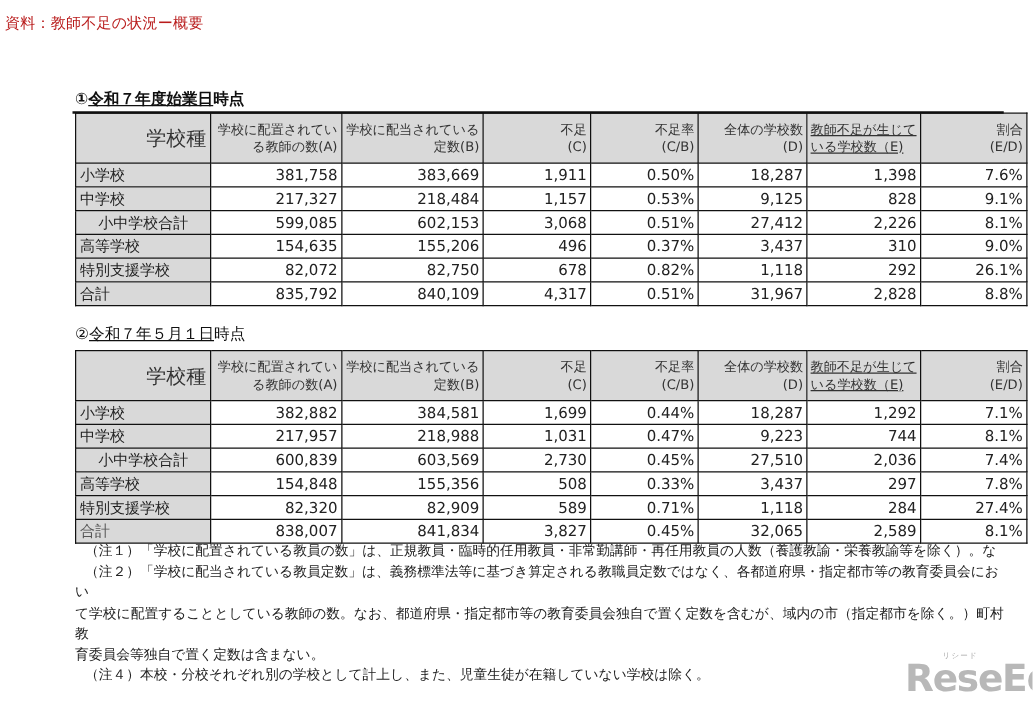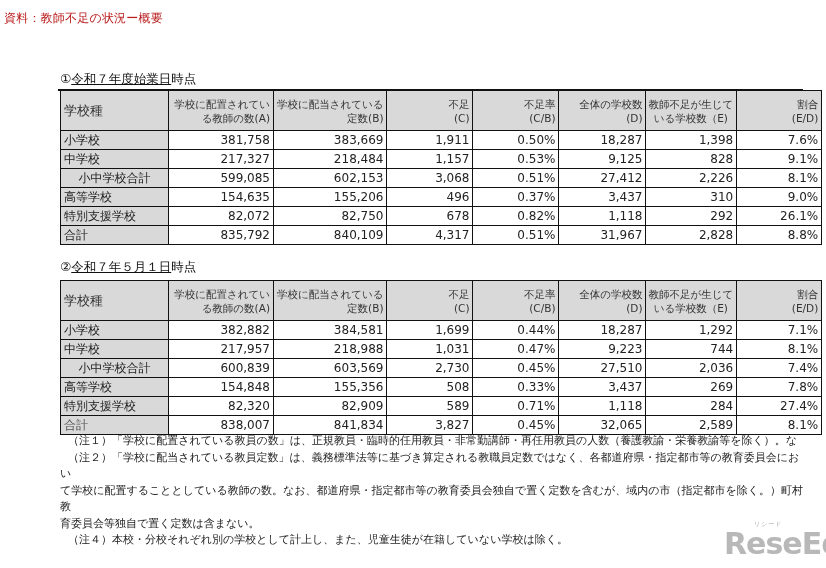--- a/index.html
+++ b/index.html
@@ -1,30 +1,30 @@
 <!DOCTYPE html>
 <html><head>
 <meta charset="utf-8">
 <style>
   html, body { margin:0; padding:0; background:#ffffff; }
   body { width:826px; height:568px; position:relative; overflow:hidden;
          font-family:"DejaVu Sans", "Liberation Sans", sans-serif; color:#222; }
   .source { position:absolute; left:4px; top:10px; font-size:12px; color:#b91c1c; letter-spacing:0.2px; }
   .section-title { position:absolute; left:60px; font-size:12.5px; color:#111; }
   .section-title .u { text-decoration:underline; }
-  .section-title.t1 { top:71px; }
+  .section-title.t1 { top:71px;font-weight:bold; }
   .section-title.t1::after { content:""; position:absolute; left:-2px; top:18px; width:745px; height:1.5px; background:#111; }
   .section-title.t2 { top:259px; }
   table.data { position:absolute; left:60px; border-collapse:collapse; table-layout:fixed; font-size:12px; }
   table.data.tb1 { top:90px; }
   table.data.tb2 { top:280px; }
   table.data td, table.data th { border:1.5px solid #111; padding:0 3px; height:18px; line-height:16px; white-space:nowrap; overflow:hidden; }
   table.data th { background:#d9d9d9; font-weight:normal; font-size:10.5px; line-height:14px; height:39px; text-align:right; color:#333; }
-  table.data th.first { text-align:left; font-size:13px; padding-left:3px; }
-  table.data th.tight { text-align:center; padding-left:2px; }
+  table.data th.first { text-align:right; font-size:16px; padding-left:3px; }
+  table.data th.tight { text-align:left; padding-left:2px;text-decoration:underline; }
   table.data td.label { background:#d9d9d9; text-align:left; color:#222; }
   table.data td.label.indent { text-align:center; }
   table.data td.num { text-align:right; background:#fff; color:#222; }
   table.data td.label.muted { color:#555; }
   .notes { position:absolute; left:60px; top:433px; width:745px; font-size:11px; line-height:16.5px; color:#222; }
   .notes p { margin:0; }
   .notes p.n { text-indent:8px; }
   .notes p.cont { margin-left:0; }
   .logo { position:absolute; right:6px; bottom:4px; width:96px; height:44px; }
   .logo .ruby { position:absolute; left:30px; top:0; font-size:6px; color:#aaa; letter-spacing:1px; }
@@ -222,21 +222,21 @@
       <td class="num">2,036</td>
       <td class="num">7.4%</td>
     </tr>
     <tr>
       <td class="label">高等学校</td>
       <td class="num">154,848</td>
       <td class="num">155,356</td>
       <td class="num">508</td>
       <td class="num">0.33%</td>
       <td class="num">3,437</td>
-      <td class="num">269</td>
+      <td class="num">297</td>
       <td class="num">7.8%</td>
     </tr>
     <tr>
       <td class="label">特別支援学校</td>
       <td class="num">82,320</td>
       <td class="num">82,909</td>
       <td class="num">589</td>
       <td class="num">0.71%</td>
       <td class="num">1,118</td>
       <td class="num">284</td>

